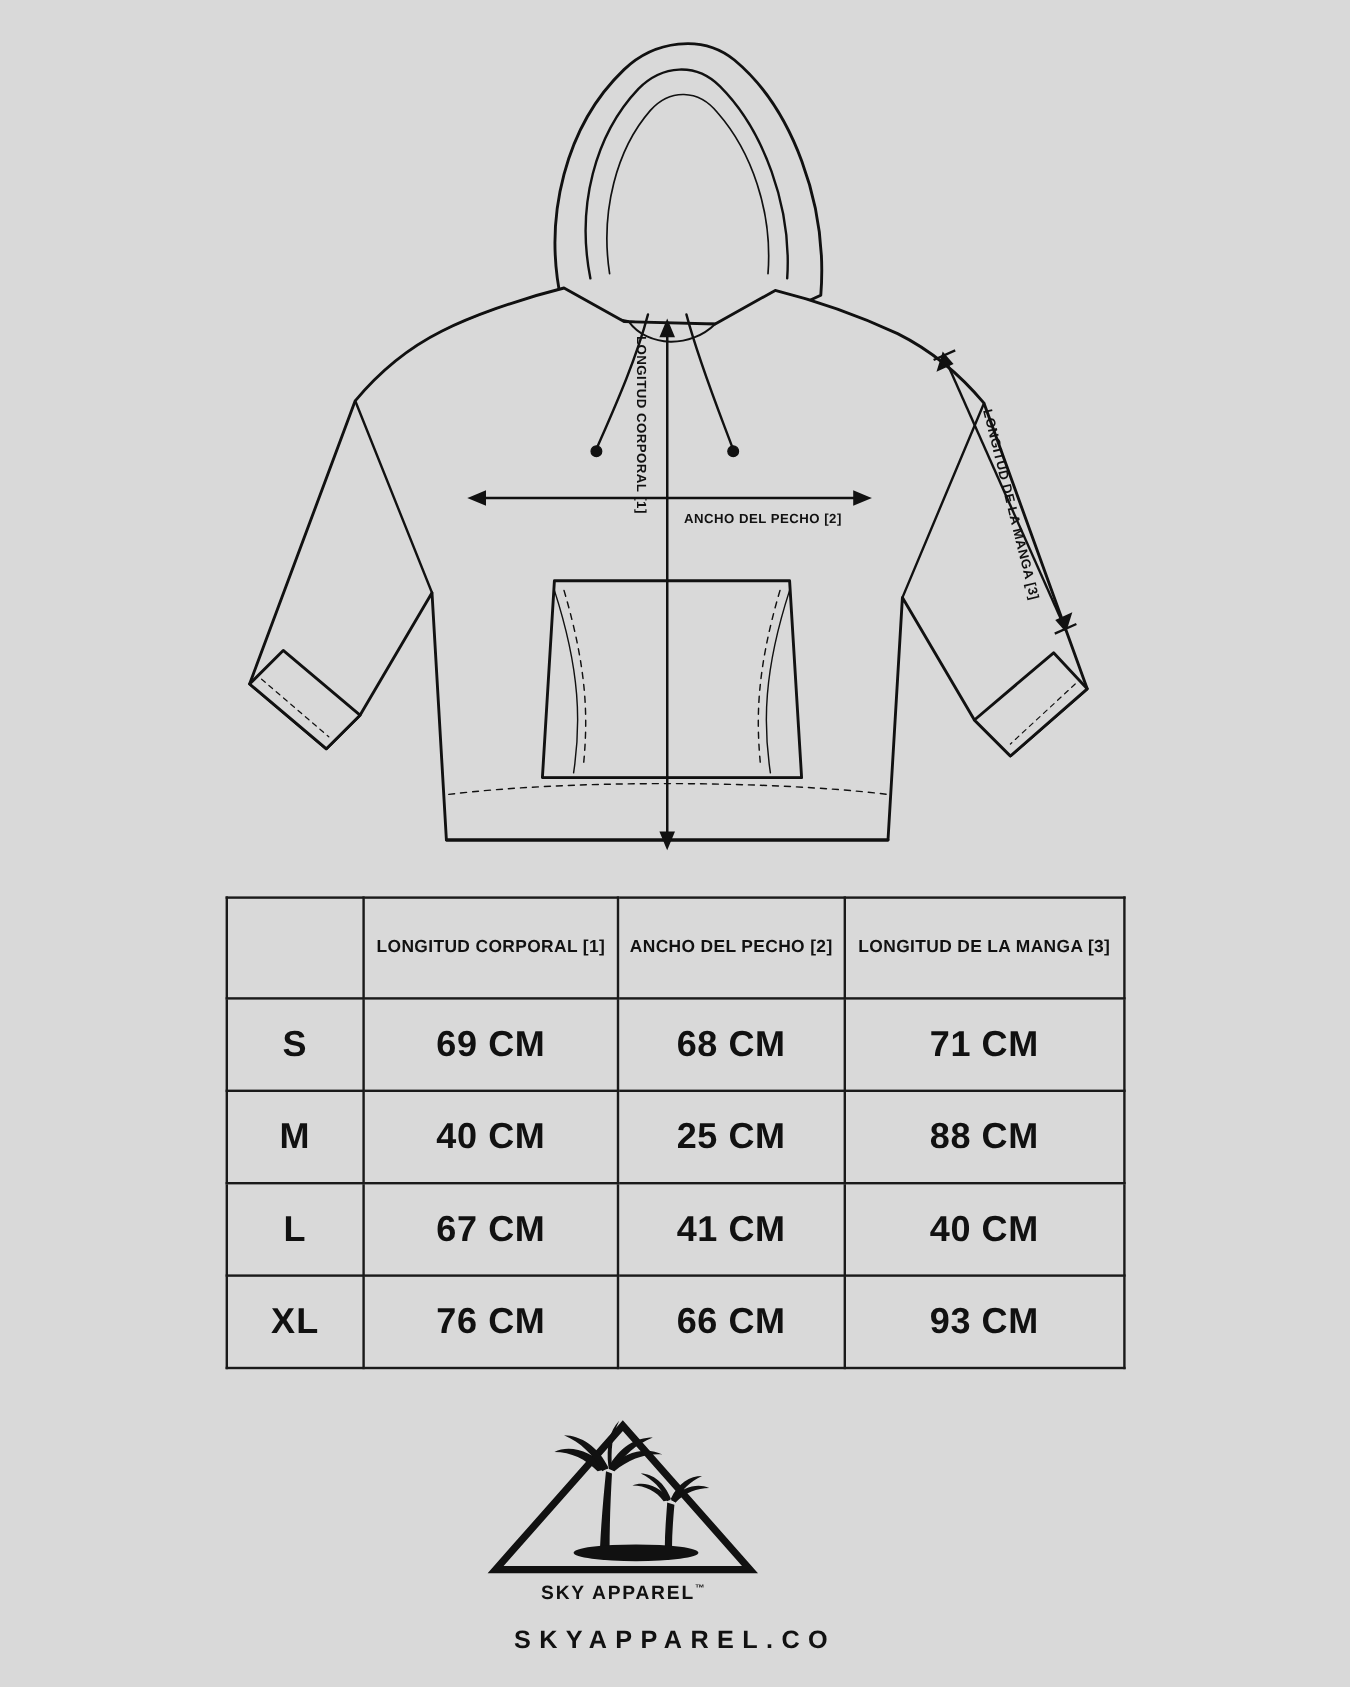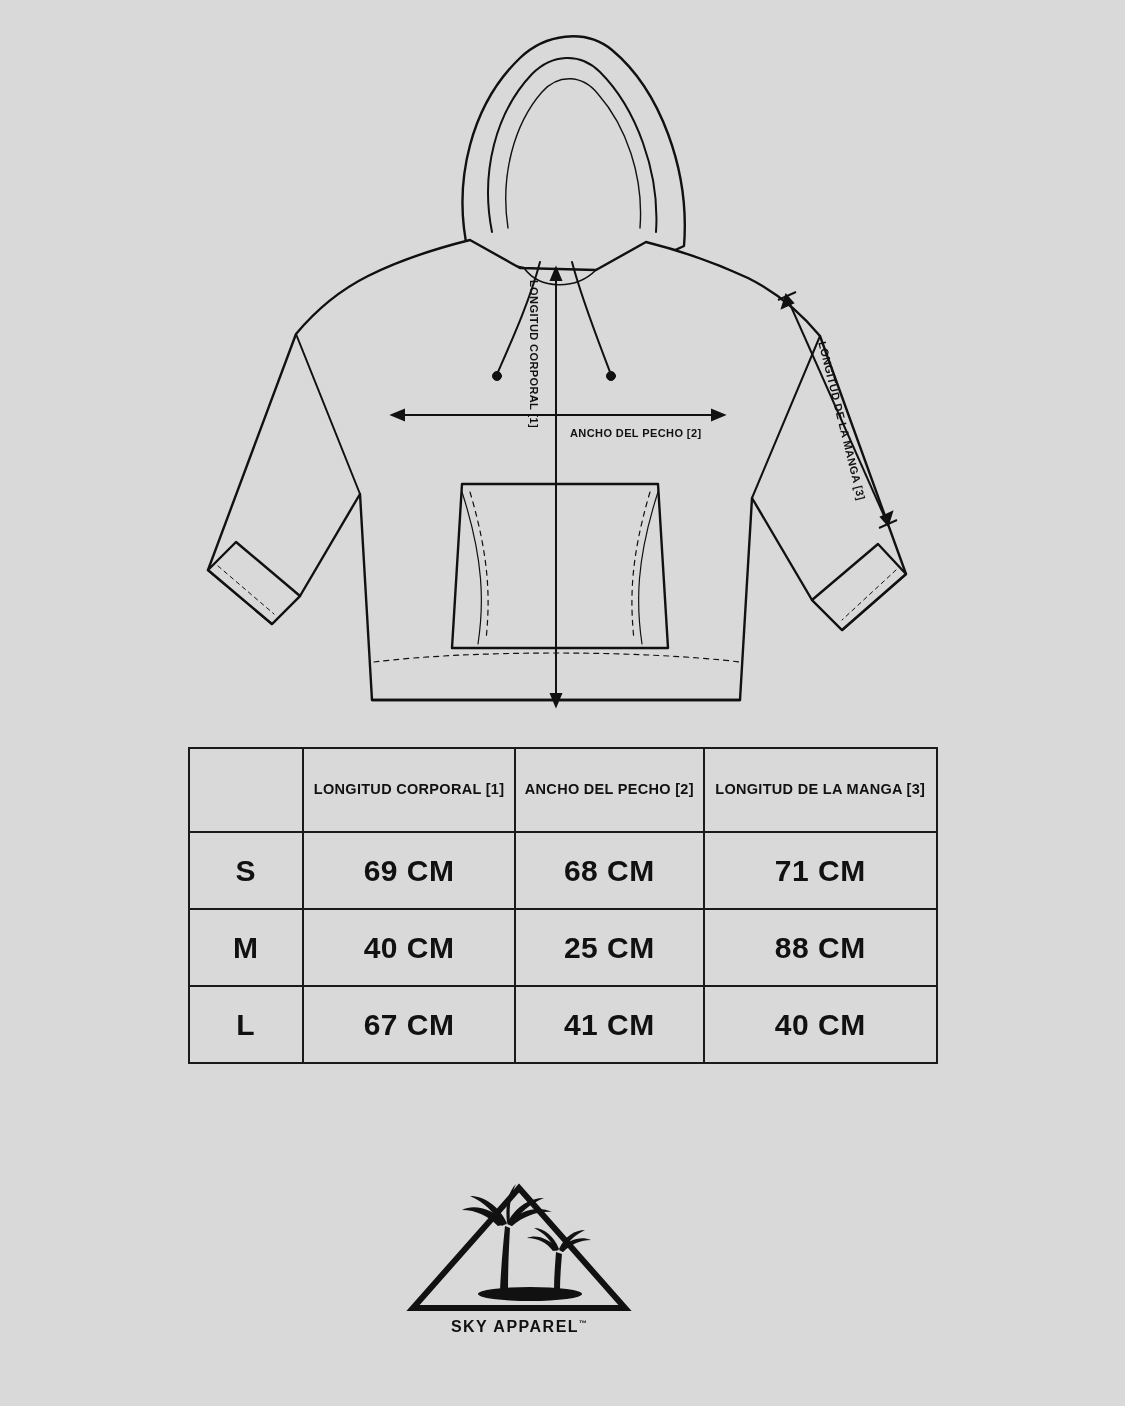--- a/index.html
+++ b/index.html
@@ -242,20 +242,26 @@
         <td class="val-cell">40 CM</td>
         <td class="val-cell">25 CM</td>
         <td class="val-cell">88 CM</td>
       </tr>
       <tr>
         <td class="size-cell">L</td>
         <td class="val-cell">67 CM</td>
         <td class="val-cell">41 CM</td>
         <td class="val-cell">40 CM</td>
       </tr>
+      <tr>
+        <td class="size-cell">XL</td>
+        <td class="val-cell">76 CM</td>
+        <td class="val-cell">66 CM</td>
+        <td class="val-cell">93 CM</td>
+      </tr>
     </tbody>
   </table>
 
   <div class="logo-wrap">
     <svg width="230" height="140" viewBox="0 0 230 140" xmlns="http://www.w3.org/2000/svg">
 
       <polygon points="115,8 221,128 9,128" fill="none" stroke="#111" stroke-width="6"></polygon>
       <g fill="#111">
 
         <path d="M101 46 C 99 66 97 88 96 110 L 104 110 C 104 88 105 66 106 48 Z"></path>
@@ -274,14 +280,15 @@
         <path d="M155 69 C 161 56 171 50 181 50 C 171 55 164 61 159 72 Z"></path>
 
         <ellipse cx="126" cy="114" rx="52" ry="7"></ellipse>
       </g>
     </svg>
     <div class="brand-mark">
       <span>SKY APPAREL</span><sup>™</sup>
     </div>
   </div>
 
+  <div class="website">SKYAPPAREL.CO</div>
 
 </div>
 
 </body></html>

